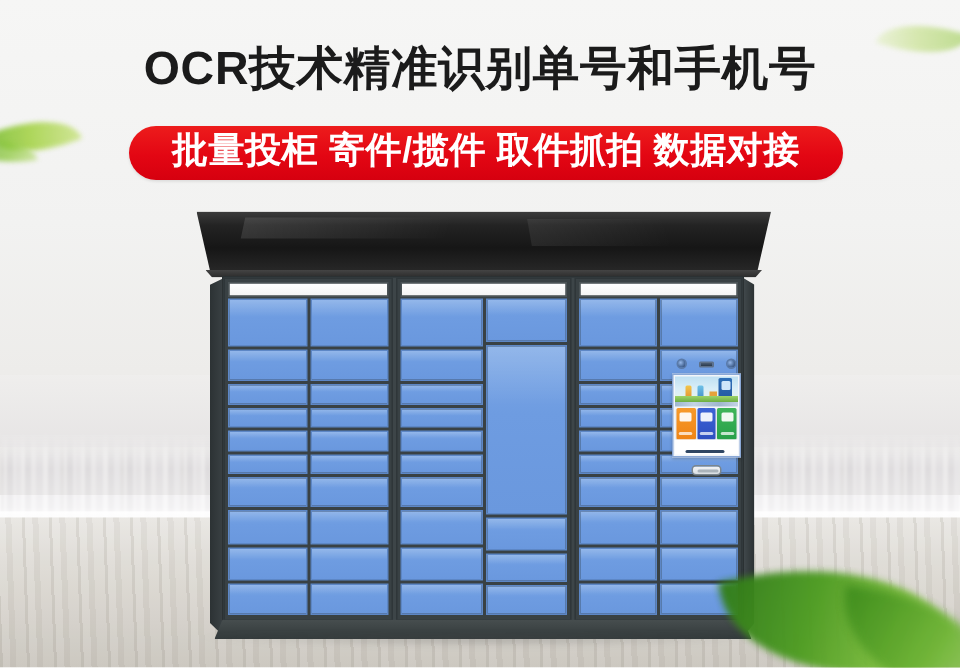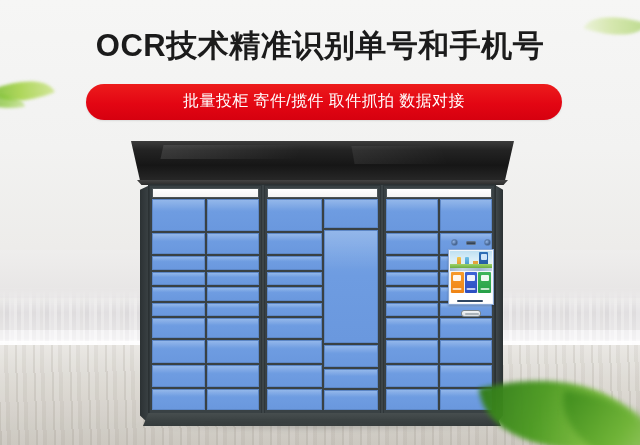--- a/index.html
+++ b/index.html
@@ -107,21 +107,21 @@
   }
   .pill{
     position:absolute;left:86px;top:84px;
     width:476px;height:36px;
     background:linear-gradient(180deg,#ed1c1c 0%,#e30613 55%,#d6000f 100%);
     border-radius:18px;
     display:flex;align-items:center;justify-content:center;
     box-shadow:0 1px 2px rgba(0,0,0,.10);
   }
   .pill-text{
-    color:#ffffff;font-size:16px;font-weight:normal;
+    color:#ffffff;font-size:24px;font-weight:bold;
     letter-spacing:.4px;white-space:nowrap;
     line-height:20px;
     transform:translateY(-1px);
   }
 
   
   #cabinet{position:absolute;left:140px;top:141px;width:365px;height:285px;}
 
   
   .roof{

